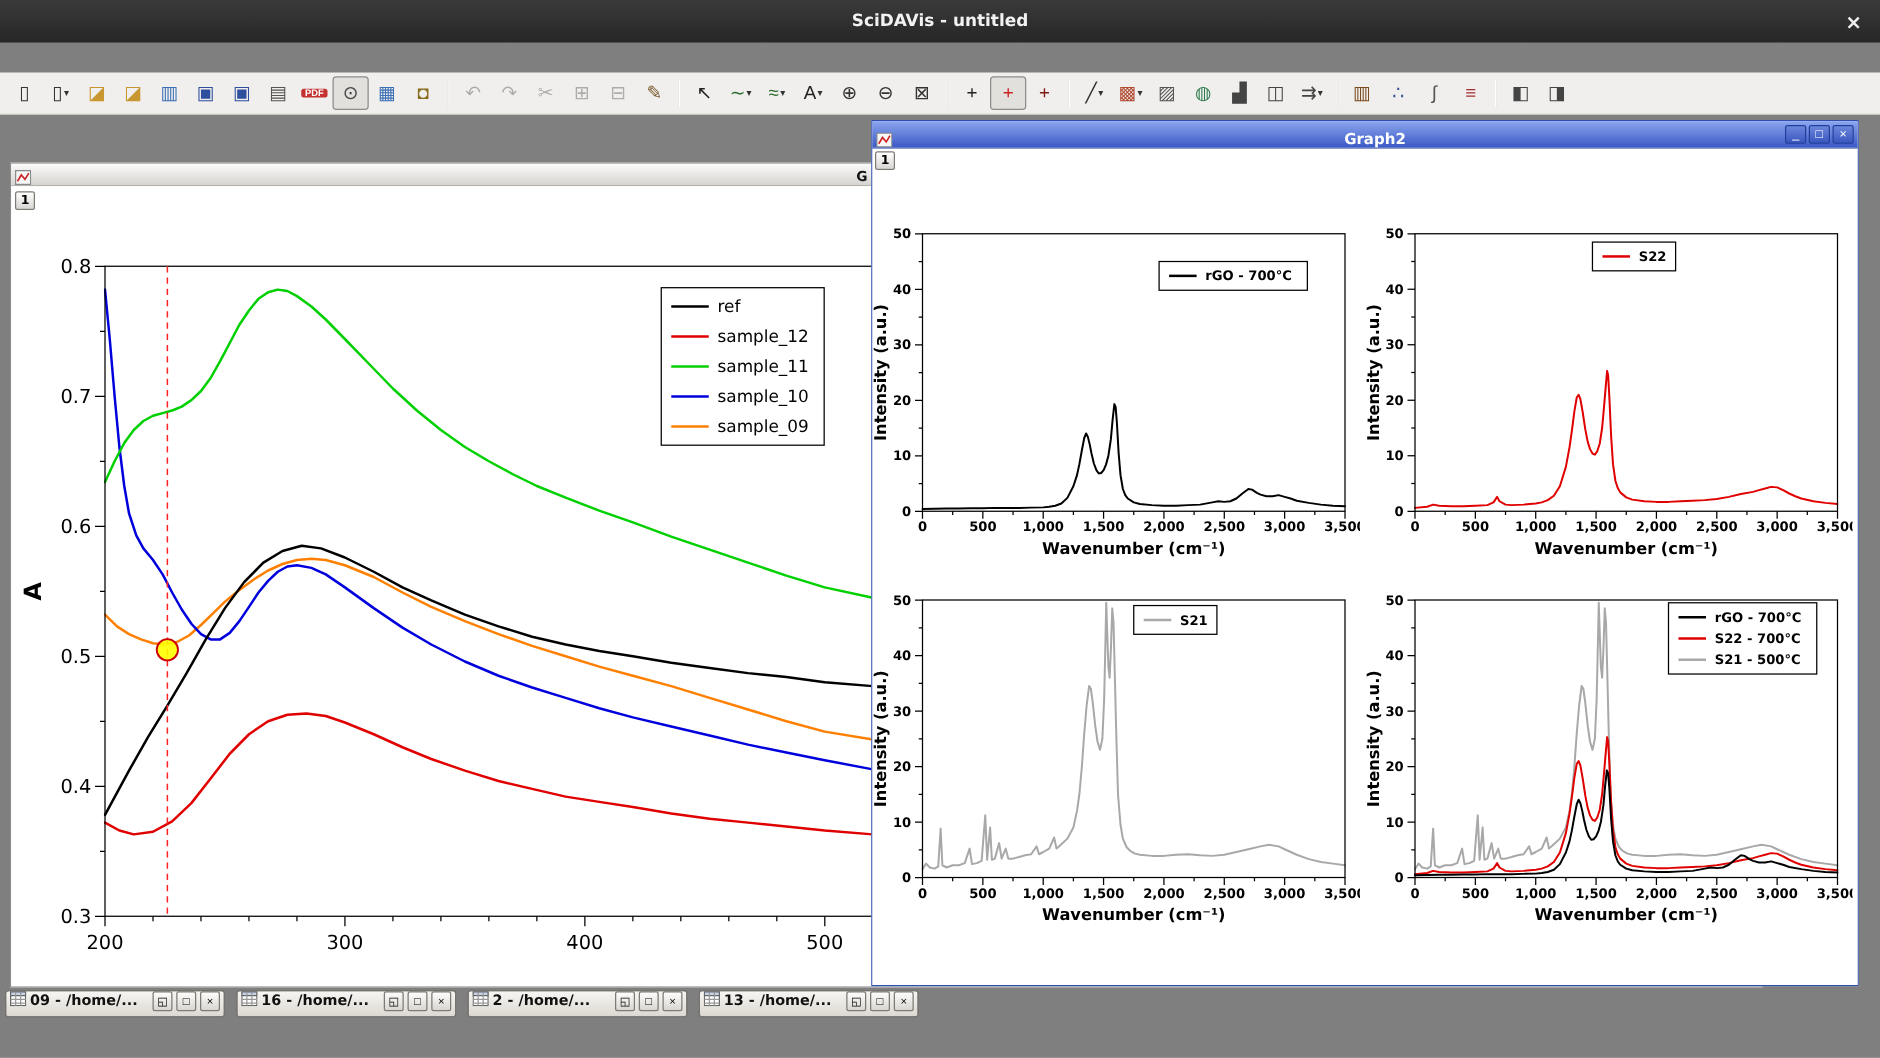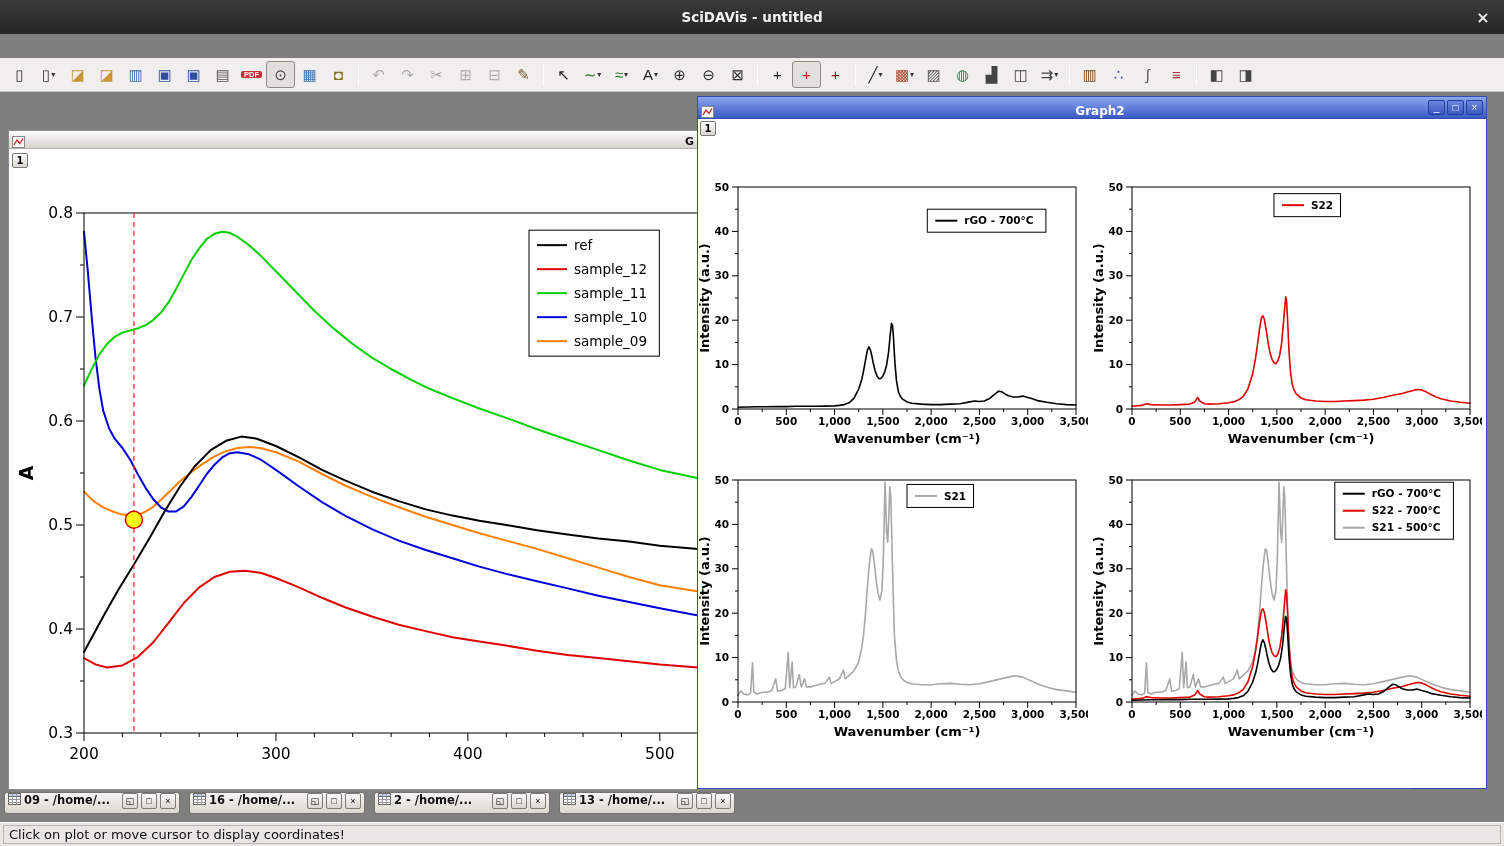--- a/index.html
+++ b/index.html
@@ -612,19 +612,14 @@
             </svg>
           </span>
           <span class="tab-label">13 - /home/...</span>
           <button class="tab-btn">◱</button>
           <button class="tab-btn">□</button>
           <button class="tab-btn">×</button>
         </div>
       </div>
   </div>
 
-  <div class="statusbar">
-    <div class="status-panel">
-      <span>Click on plot or move cursor to display coordinates!</span>
-    </div>
-  </div>
 
 </div>
 
 </body></html>

